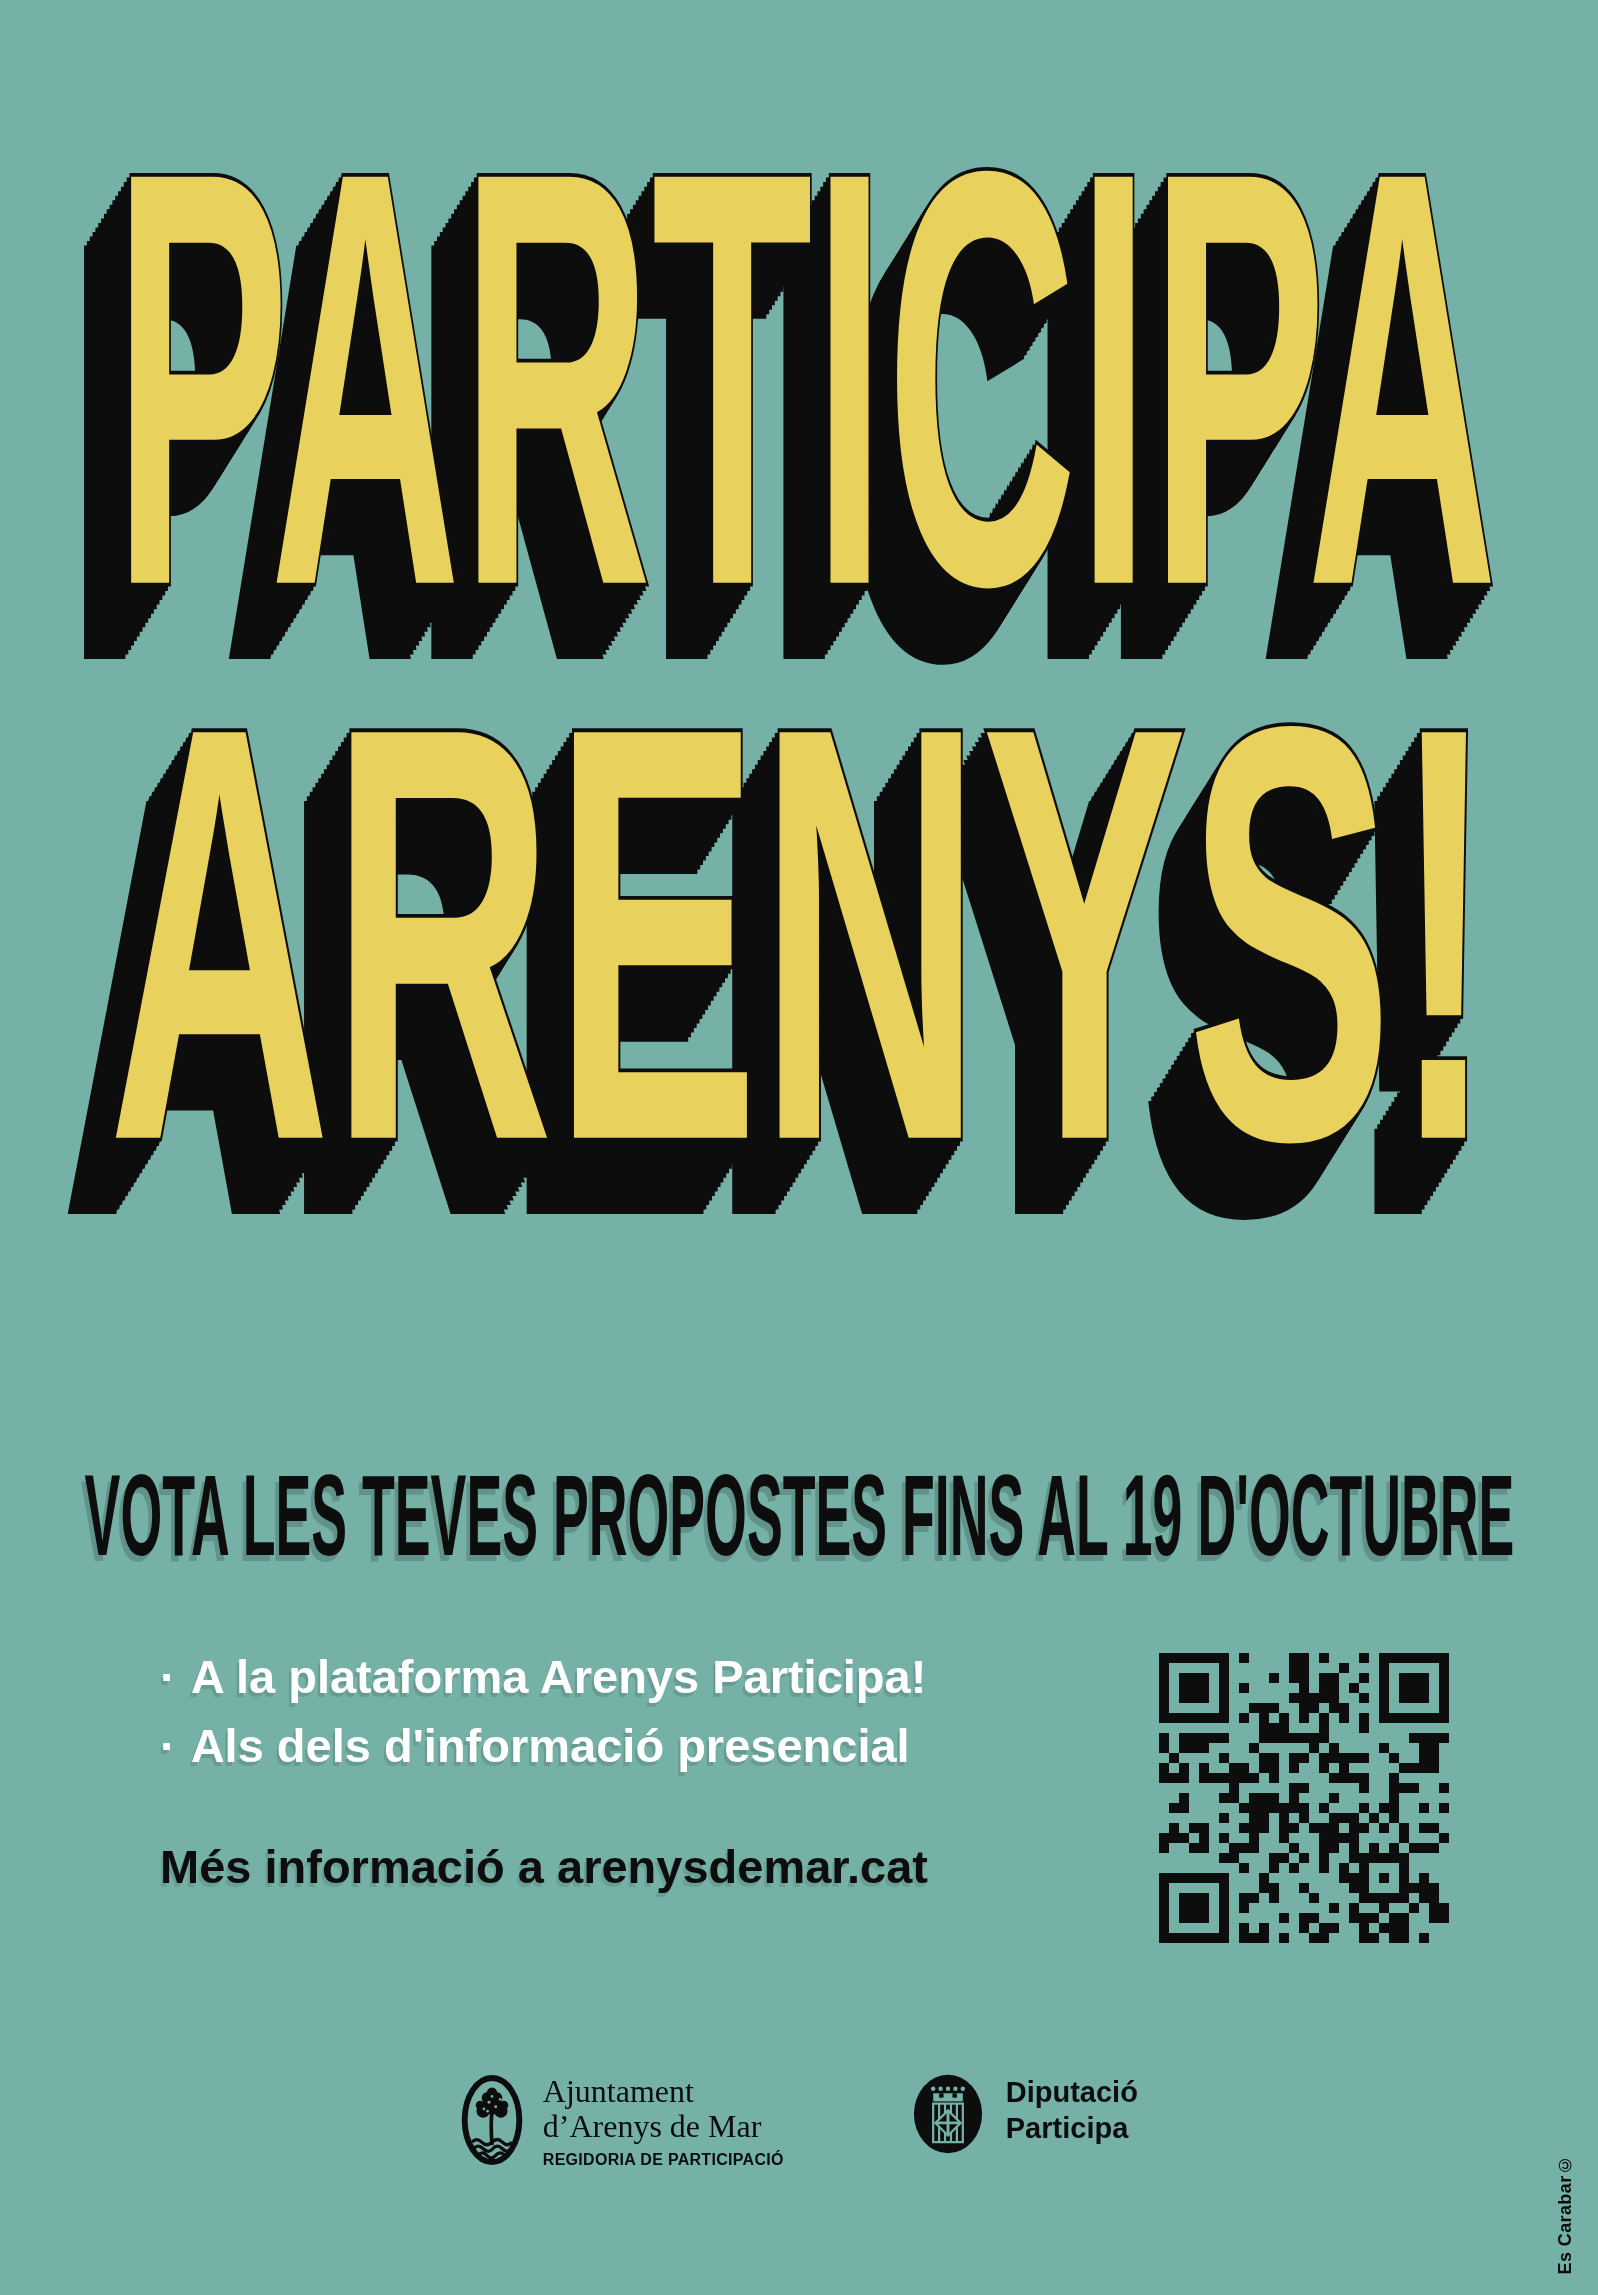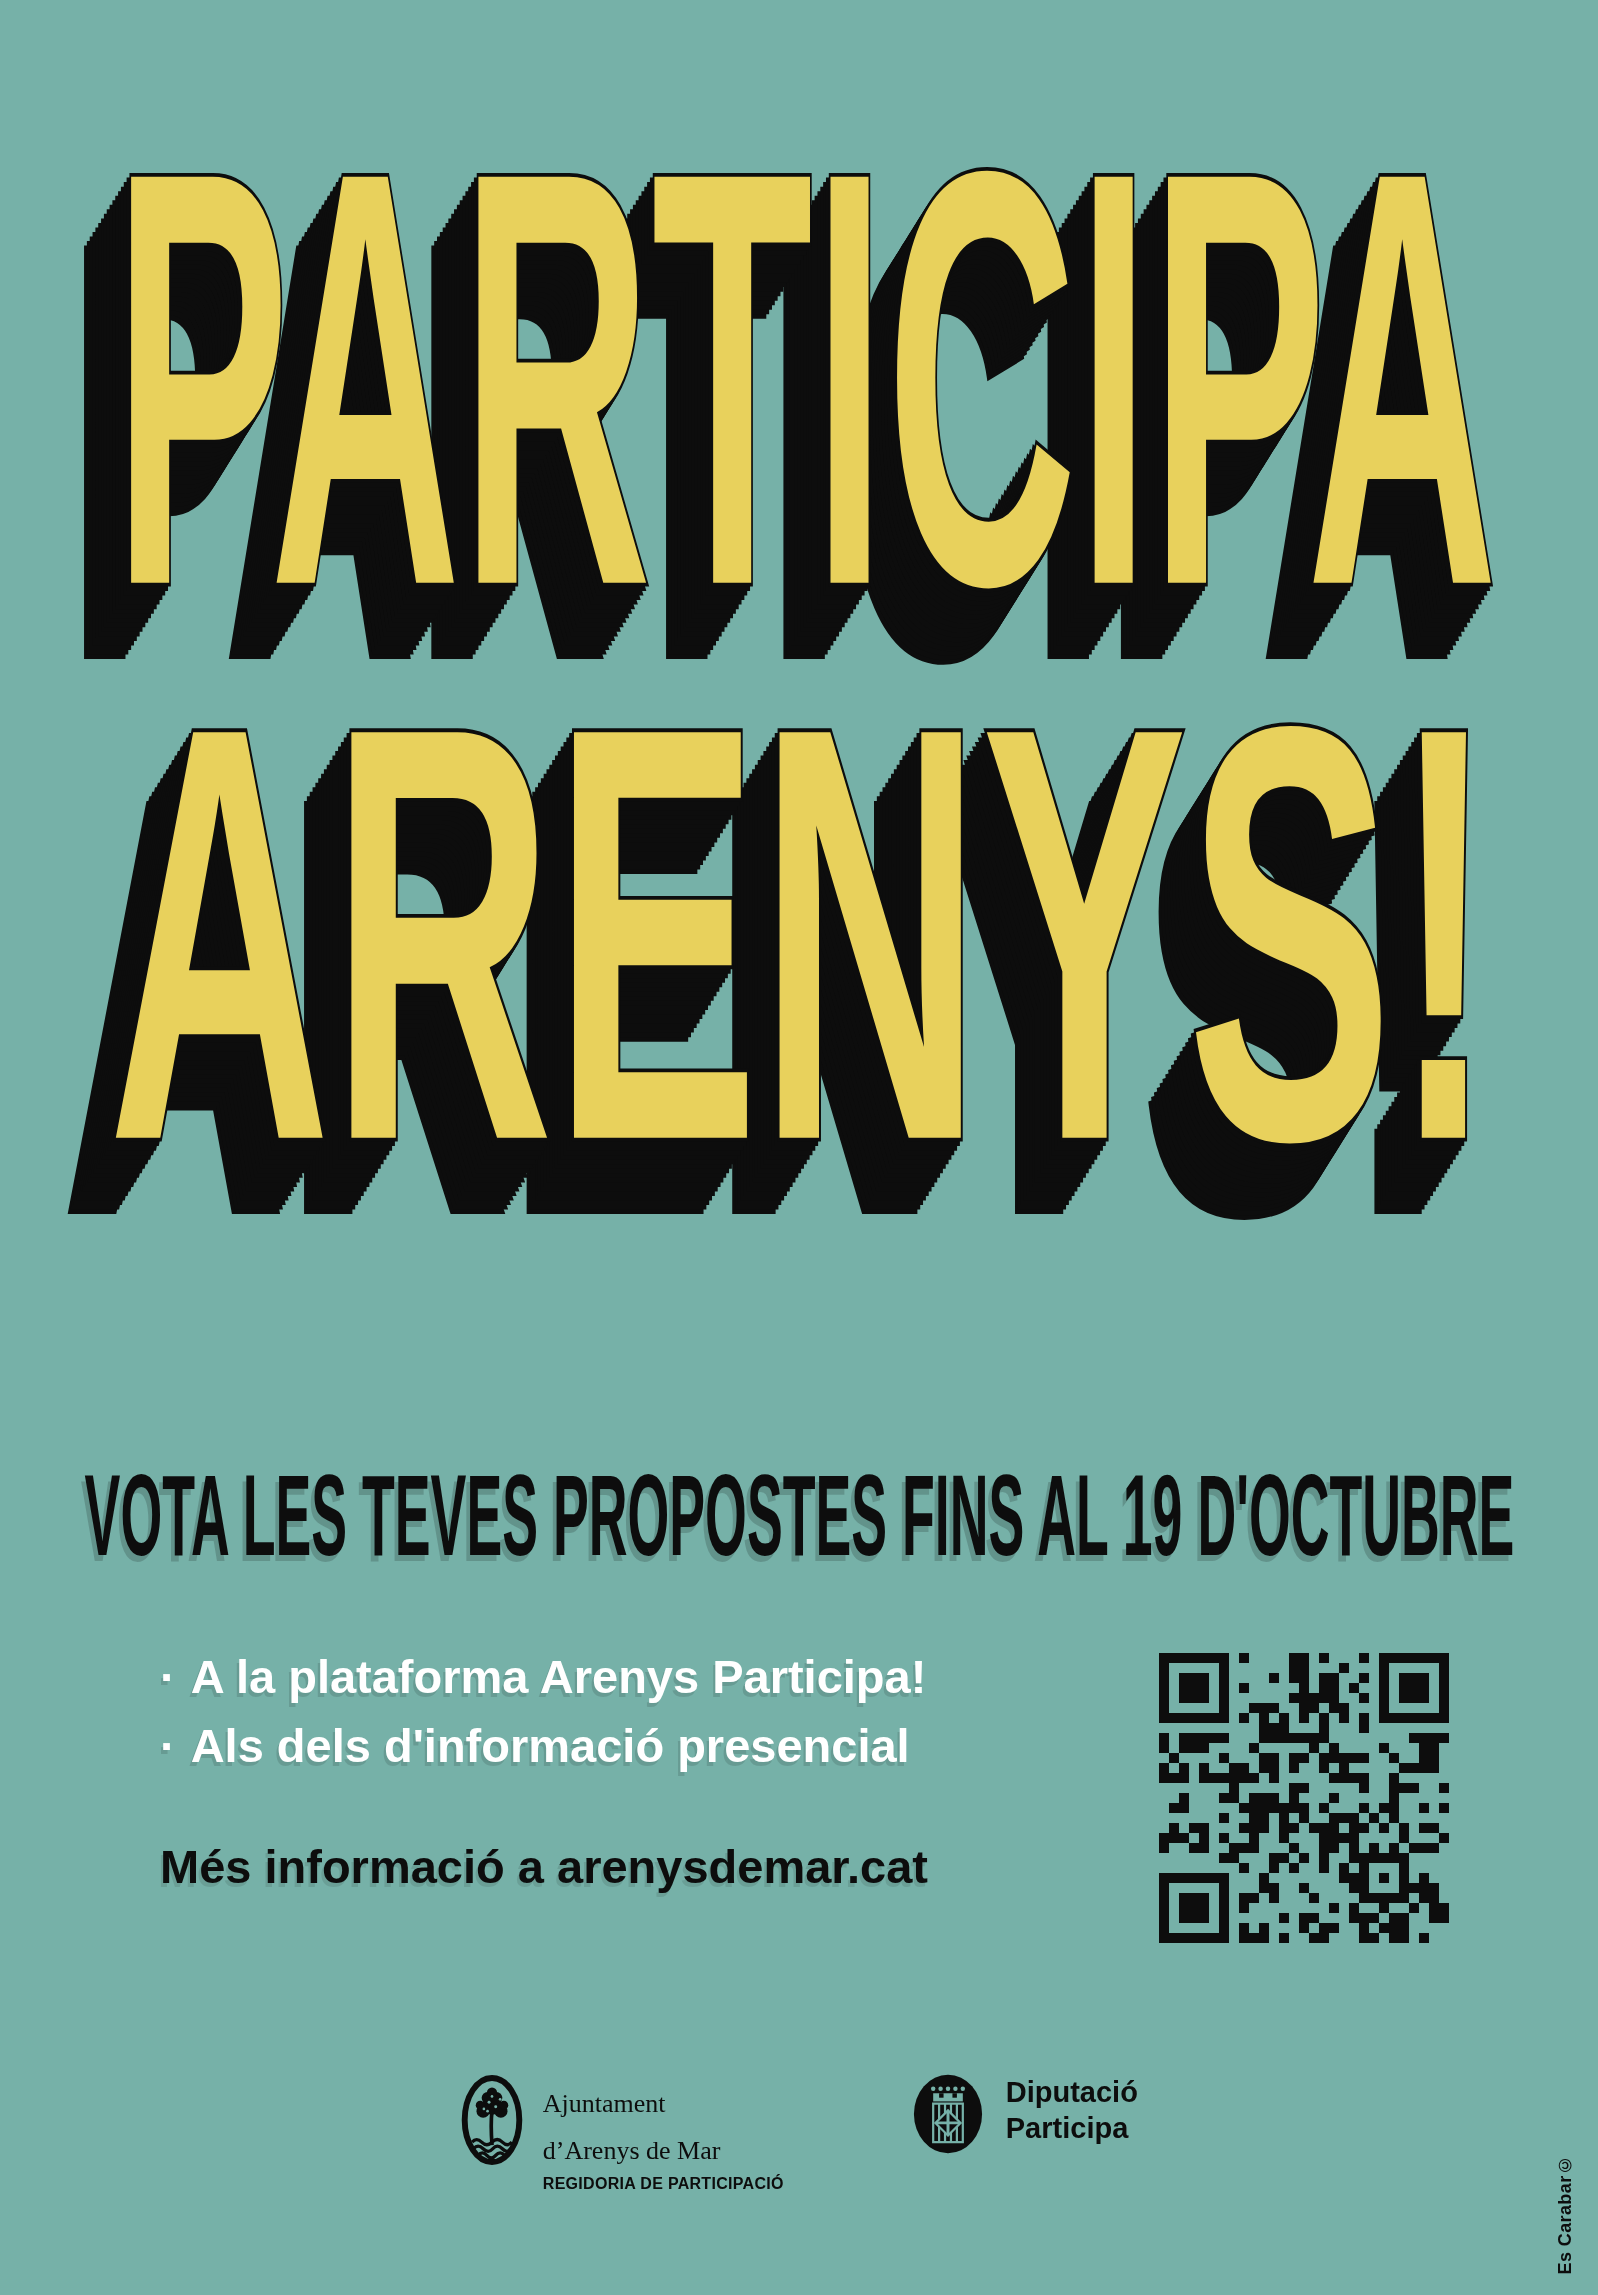--- a/index.html
+++ b/index.html
@@ -40,21 +40,21 @@
     text-shadow:-2.3px 3.8px 0 rgba(0,0,0,0.10);}
   
   .qr{position:absolute;left:1159px;top:1653px;}
   
   .footer{
     position:absolute;top:2074px;left:0;width:100%;
     display:flex;justify-content:center;align-items:flex-start;gap:129px;
     color:var(--black,#0D0D0D);
   }
   .aj-block{display:flex;gap:19.7px;align-items:flex-start;}
-  .aj-text .serif{font-family:"Liberation Serif",serif;font-size:26px;line-height:35px;margin-top:12px;}
+  .aj-text .serif{font-family:"Liberation Serif",serif;font-size:32px;line-height:35px;}
   .aj-dept{font-size:16px;font-weight:bold;margin-top:6.8px;letter-spacing:0.3px;}
   .dipu-block{display:flex;gap:23px;align-items:flex-start;}
   .dipu-text{font-size:29px;font-weight:bold;line-height:36px;}
   
   .credit{
     position:absolute;right:23px;bottom:20.4px;
     writing-mode:vertical-rl;transform:rotate(180deg);
     font-size:18px;font-weight:bold;color:var(--black,#0D0D0D);letter-spacing:0.4px;
   }
 </style>

